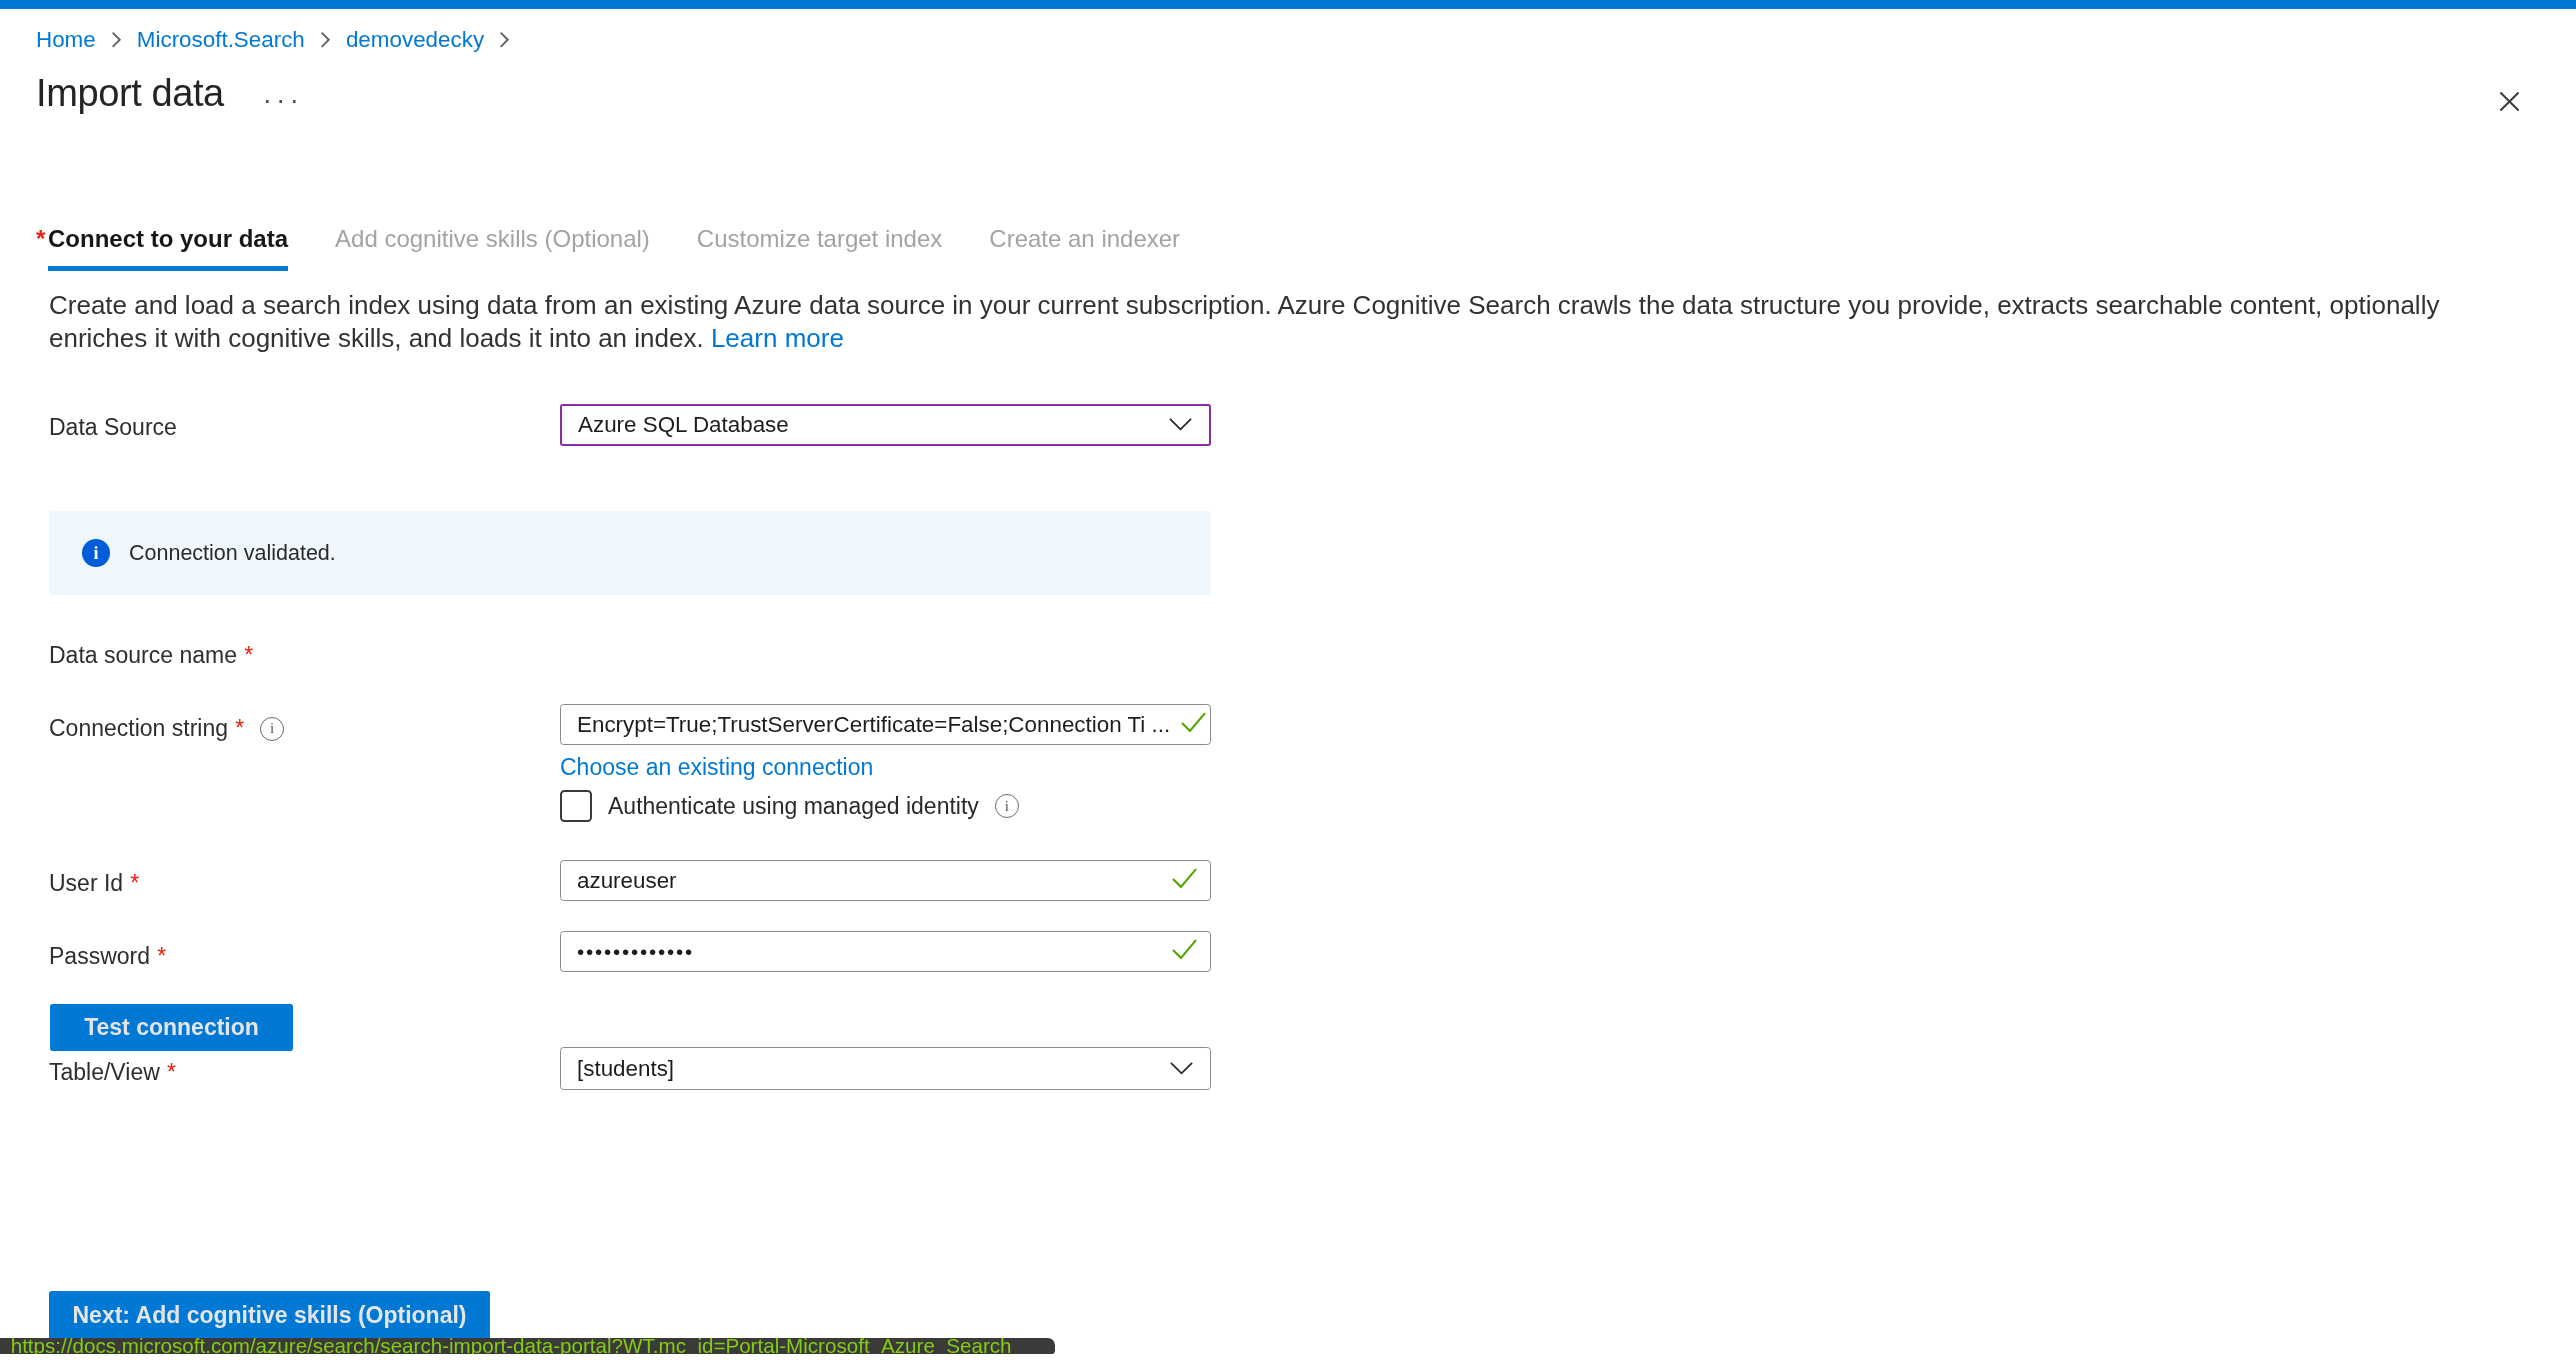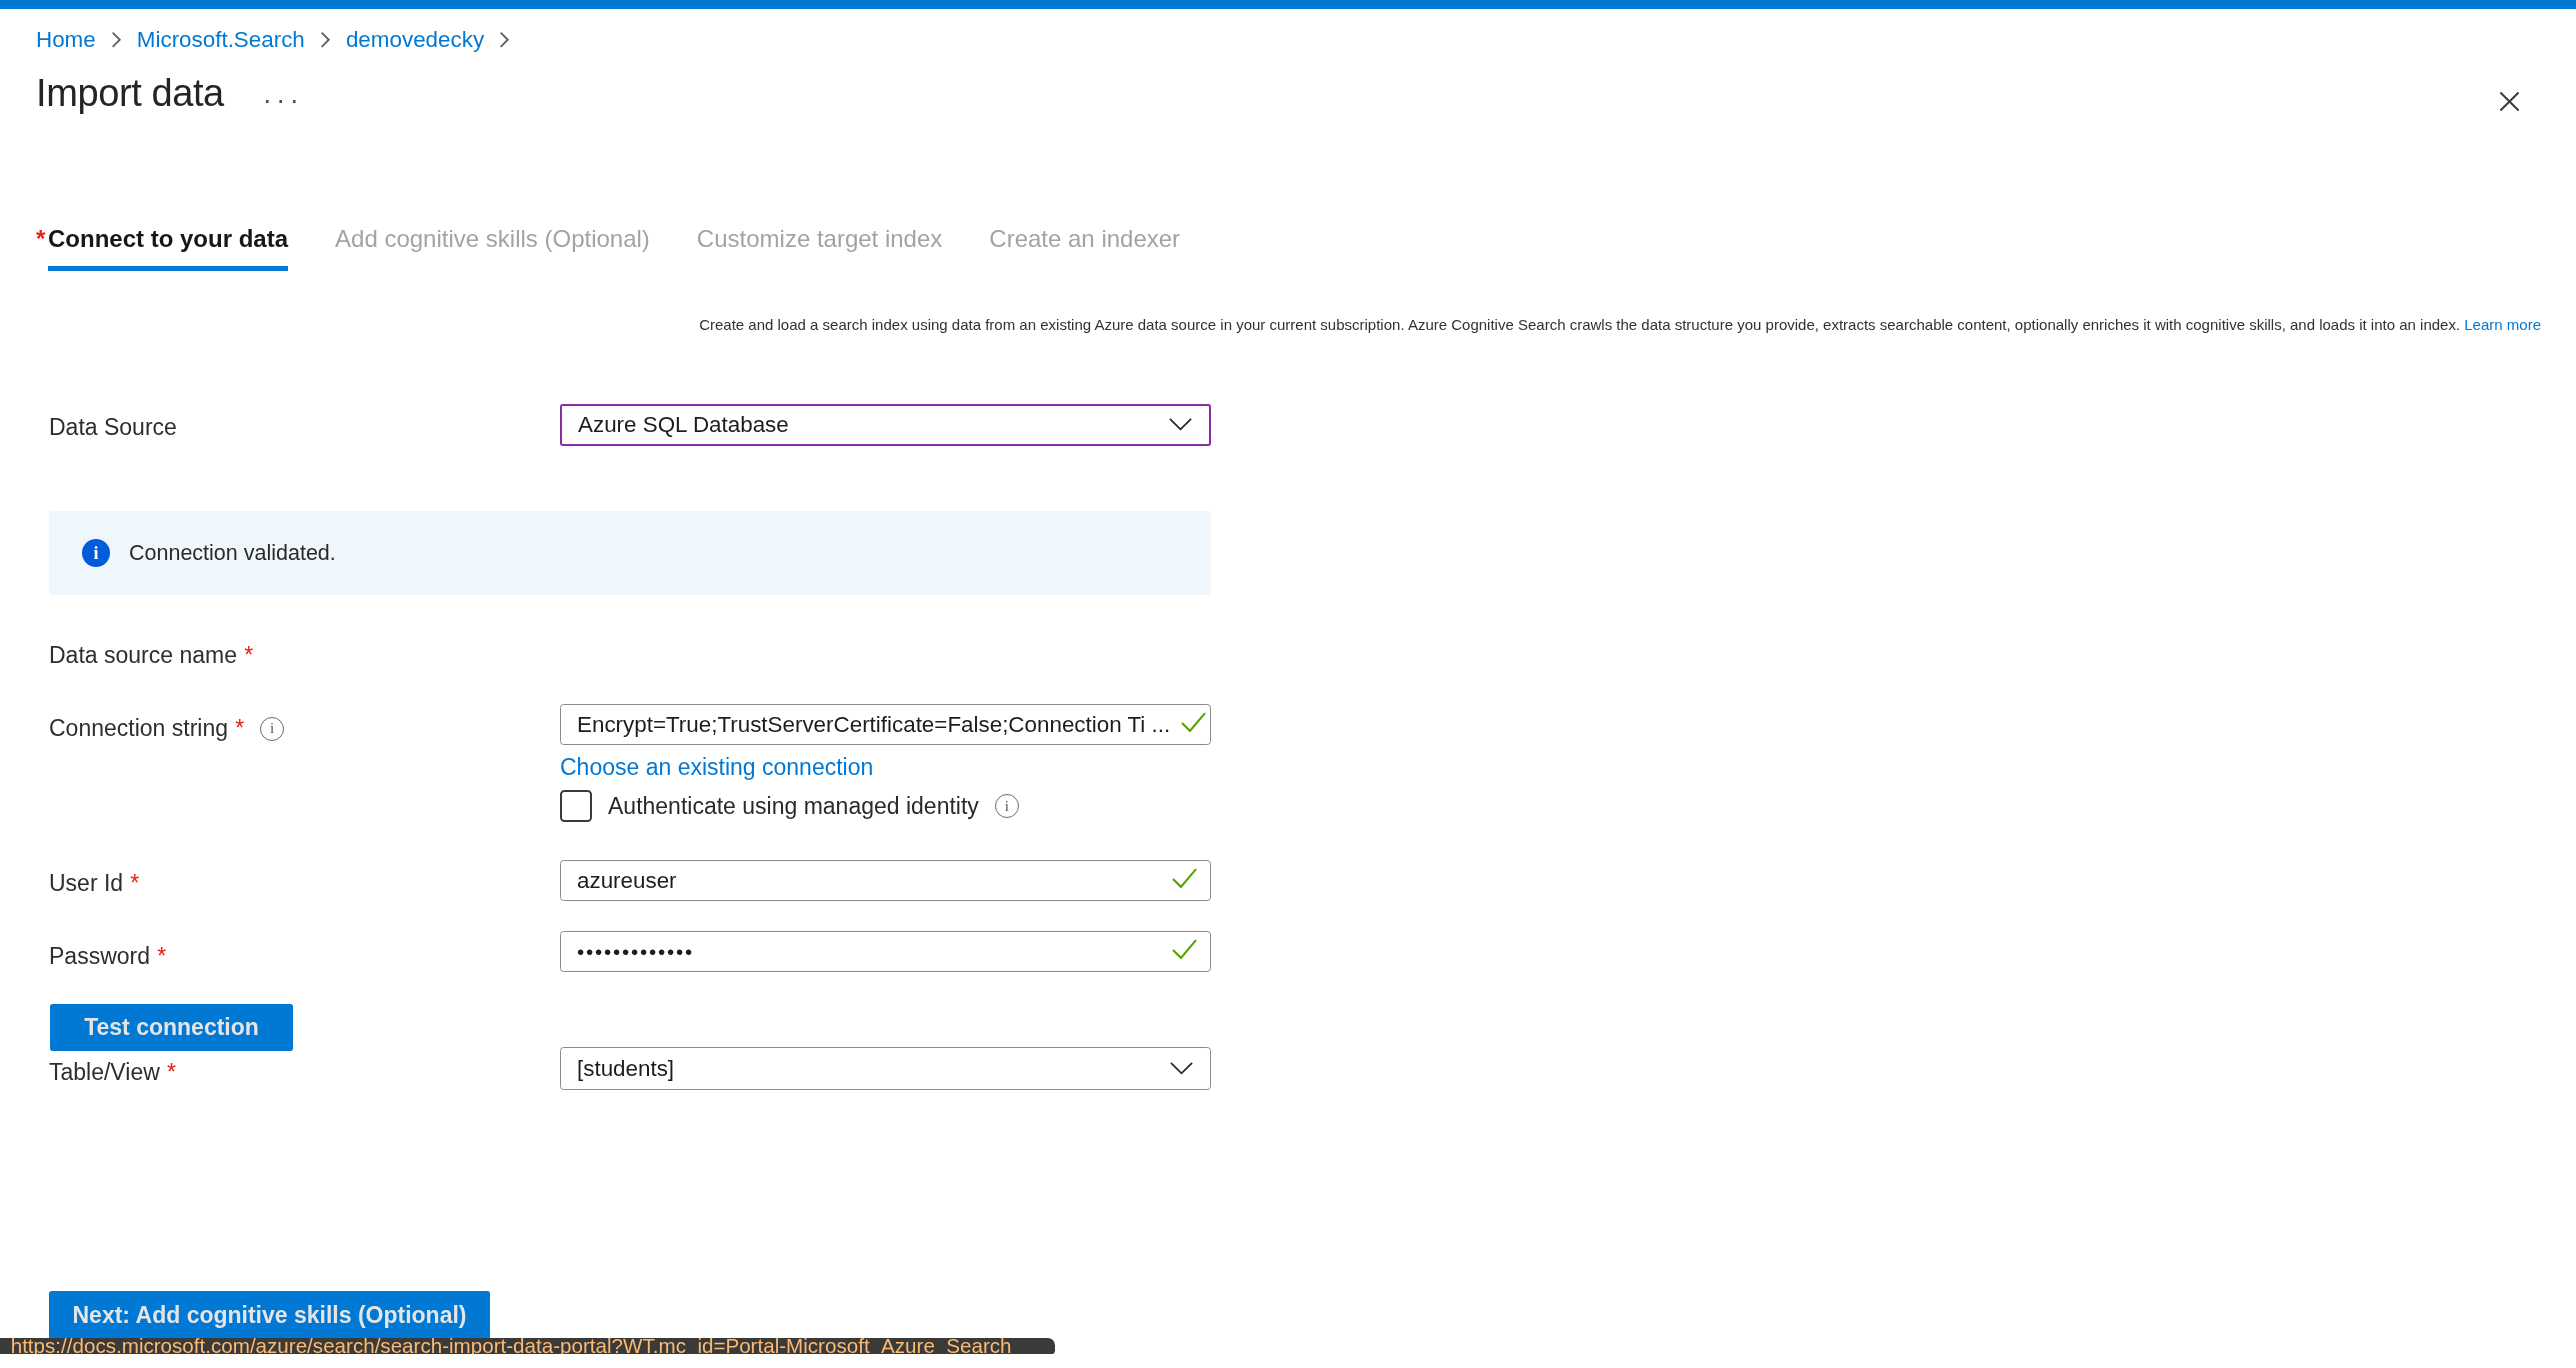--- a/index.html
+++ b/index.html
@@ -22,21 +22,21 @@
   .close-btn { position:absolute; right:50px; top:84px; width:34px; height:34px; display:flex; align-items:center; justify-content:center; cursor:pointer; }
 
   
   .tabs { position:absolute; left:36px; top:225px; display:flex; align-items:flex-start; }
   .tab { margin-right:47px; font-size:24px; color:#a4a3a1; cursor:pointer; display:flex; }
   .tab .req { color:#e8210f; font-weight:700; margin-right:2.7px; }
   .tab.active { color:#171717; font-weight:700; }
   .tab.active .tab-label { border-bottom:5.4px solid #0078d4; padding-bottom:13.4px; }
 
   
-  .intro { position:absolute; left:49px; top:308px; width:2492px; font-size:15px; line-height:33px; color:#33322f;text-align:right; }
+  .intro { position:absolute; left:49px; top:289px; width:2492px; font-size:26px; line-height:33px; color:#33322f; }
   .intro a { color:#0078d4; text-decoration:none; cursor:pointer; }
 
   
   .flabel { position:absolute; left:49px; font-size:23px; color:#2f2e2c; display:flex; align-items:center; }
   .flabel .req { color:#e8210f; margin-left:7.2px; }
   .info-i { display:inline-flex; width:24px; height:24px; border:1.8px solid #6a6a6a; border-radius:50%; color:#555; align-items:center; justify-content:center; font-size:15px; font-family:"Liberation Serif", serif; margin-left:16px; cursor:pointer; flex:none; }
 
   .field { position:absolute; left:560px; width:651px; height:41px; background:#fff; border:1.8px solid #8c8b89; border-radius:3.6px; display:flex; align-items:center; padding:0 16px; font-size:22.4px; color:#1e1d1c; }
   .dropdown { justify-content:space-between; cursor:pointer; }
   .dropdown.purple { border:2.7px solid #8a2da5; border-radius:2.7px; height:42px; }
@@ -54,21 +54,21 @@
   .chk-row { position:absolute; left:560px; top:790px; display:flex; align-items:center; }
   .chk-box { width:32px; height:32px; border:2.7px solid #3b3a39; border-radius:4.5px; background:#fff; cursor:pointer; flex:none; }
   .chk-label { margin-left:16px; font-size:23px; color:#2b2a29;text-align:center; }
 
   .btn { background:#0078d4; color:#e5e5e5; border:none; border-radius:2.7px; font-family:"Liberation Sans", sans-serif; font-weight:700; cursor:pointer; display:flex; align-items:center; justify-content:center; }
   .btn-test { position:absolute; left:50px; top:1004px; width:243px; height:47px; font-size:23px; }
   .btn-next { position:absolute; left:49px; top:1291px; width:441px; height:49px; font-size:23px; }
 
   .pwd-text { letter-spacing:1.8px; font-size:20.6px; }
 
-  .statusbar { position:absolute; left:0; top:1338px; width:1055px; height:16px; background:#3a3a38; color:#fdba74; display:flex; align-items:center; padding:0 10.7px; font-size:20.6px; border-top-right-radius:7.2px; border-bottom-right-radius:3.6px; white-space:nowrap; overflow:hidden; }
+  .statusbar { position:absolute; left:0; top:1338px; width:1055px; height:16px; background:#3a3a38; color:#84cc16; display:flex; align-items:center; padding:0 10.7px; font-size:20.6px; border-top-right-radius:7.2px; border-bottom-right-radius:3.6px; white-space:nowrap; overflow:hidden; }
 </style>
 </head>
 <body>
 
 <div id="app">
 
   <div class="topbar"></div>
 
   <nav class="breadcrumb">
     <span class="crumb">Home</span>

